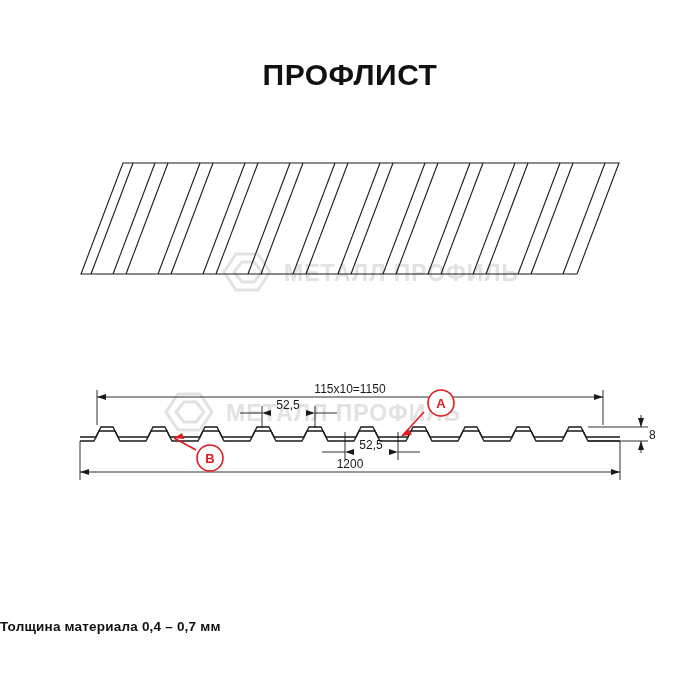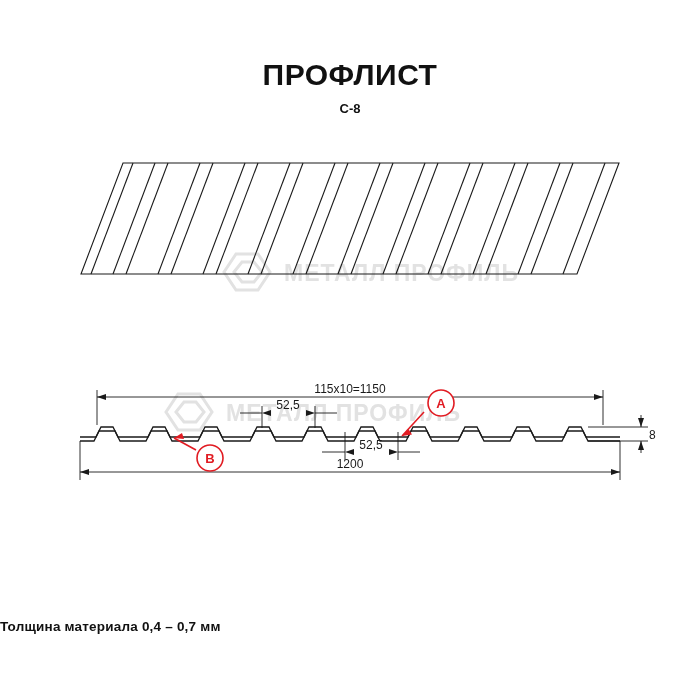--- a/index.html
+++ b/index.html
@@ -69,21 +69,20 @@
     fill: #e2e2e2;
     letter-spacing: 1px;
   }
 </style>
 </head>
 <body>
 
 <div class="page">
 
   <div class="title">ПРОФЛИСТ</div>
-  <div class="subtitle">C-8</div>
 
   <svg class="wm" width="440" height="90" viewBox="0 0 440 90" style="top:230px; left:218px;">
     <g>
       <path d="M6,42 L18,24 L40,24 L52,42 L40,60 L18,60 Z" fill="none" stroke="#e2e2e2" stroke-width="3"></path>
       <path d="M16,42 L24,32 L36,32 L44,42 L36,52 L24,52 Z" fill="none" stroke="#e2e2e2" stroke-width="3"></path>
       <text class="wm-text" x="66" y="51">МЕТАЛЛ ПРОФИЛЬ</text>
     </g>
   </svg>
 
   <svg class="wm" width="440" height="90" viewBox="0 0 440 90" style="top:370px; left:160px;">

